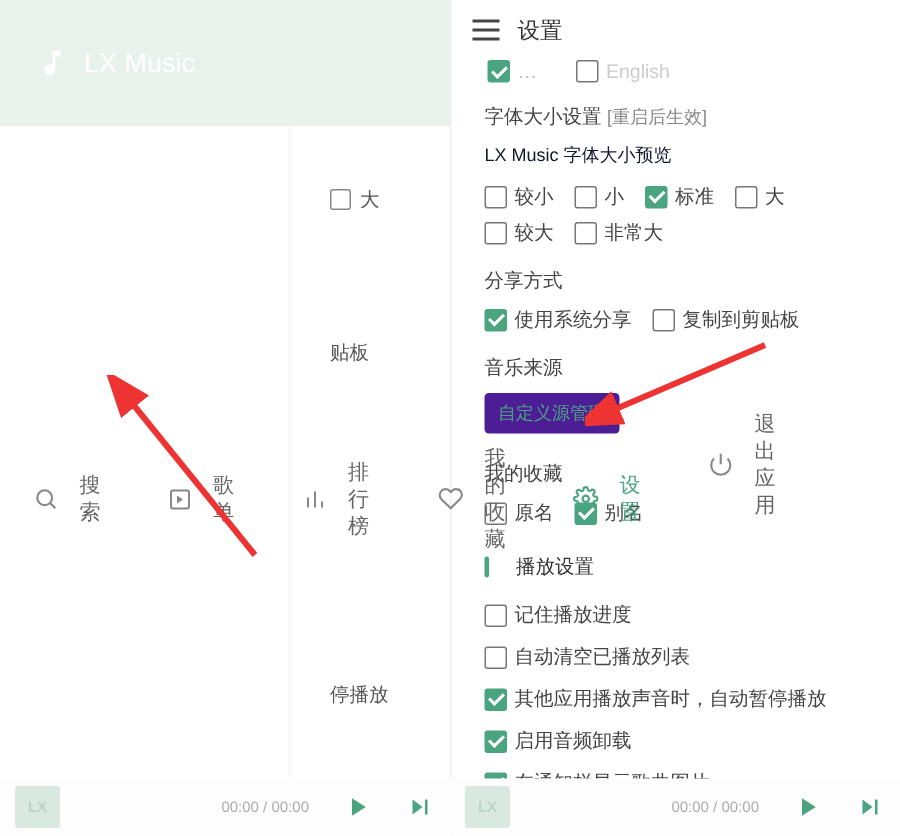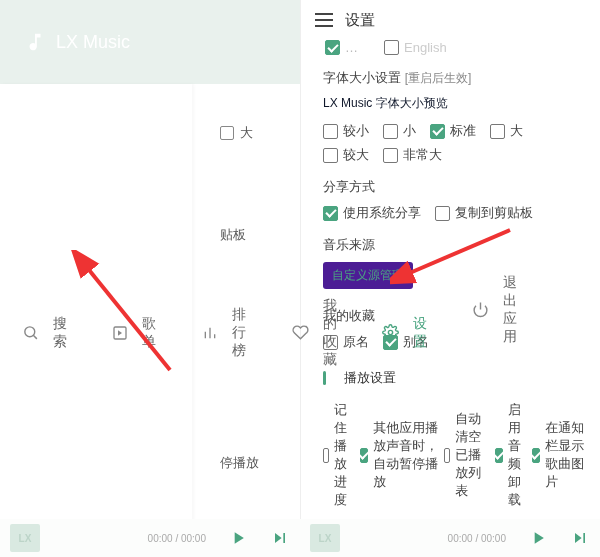--- a/index.html
+++ b/index.html
@@ -212,32 +212,32 @@
         <span class="chk">
             <span class="box checked"></span>
             <span>别名</span>
           </span>
       </div>
 
       <div class="sec-heading">
         <span class="sec-bar"></span>
         <span>播放设置</span>
       </div>
-      <div class="list-col" style="display:flex;gap:2px;">
+      <div class="list-col" style="display:flex;flex-direction:column;gap:2px;">
         <span class="chk">
             <span class="box"></span>
             <span>记住播放进度</span>
           </span>
         <span class="chk">
+            <span class="box"></span>
+            <span>自动清空已播放列表</span>
+          </span>
+        <span class="chk">
             <span class="box checked"></span>
             <span>其他应用播放声音时，自动暂停播放</span>
-          </span>
-        <span class="chk">
-            <span class="box"></span>
-            <span>自动清空已播放列表</span>
           </span>
         <span class="chk">
             <span class="box checked"></span>
             <span>启用音频卸载</span>
           </span>
         <span class="chk">
             <span class="box checked"></span>
             <span>在通知栏显示歌曲图片</span>
           </span>
       </div>

